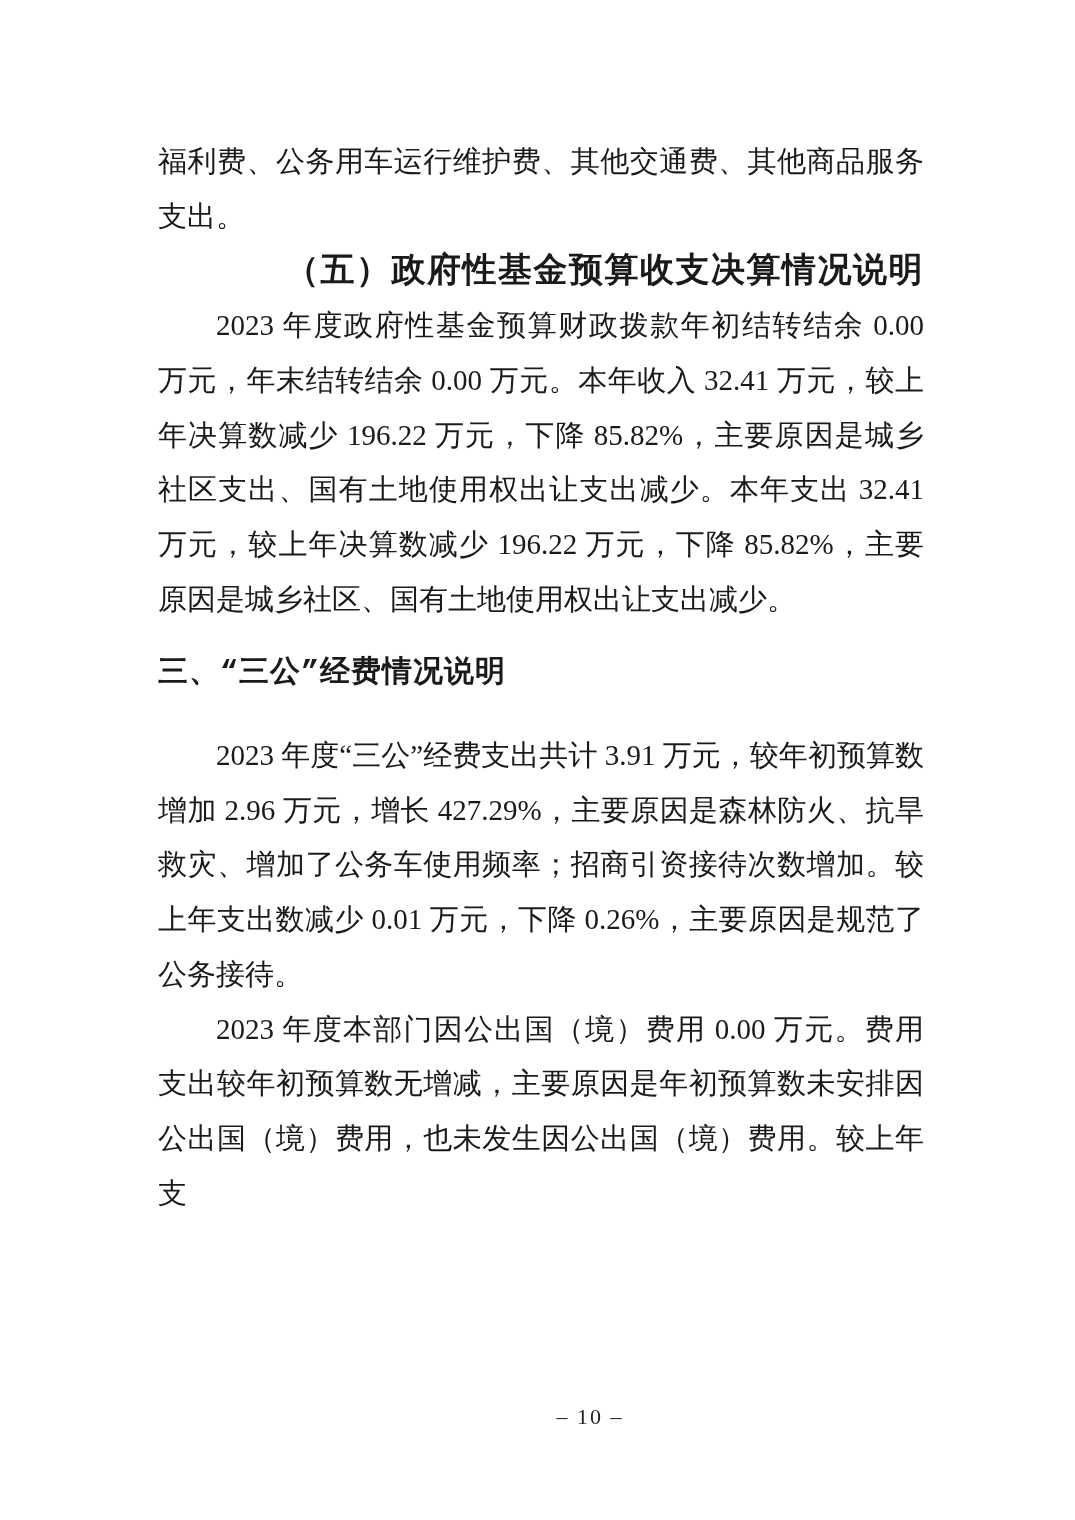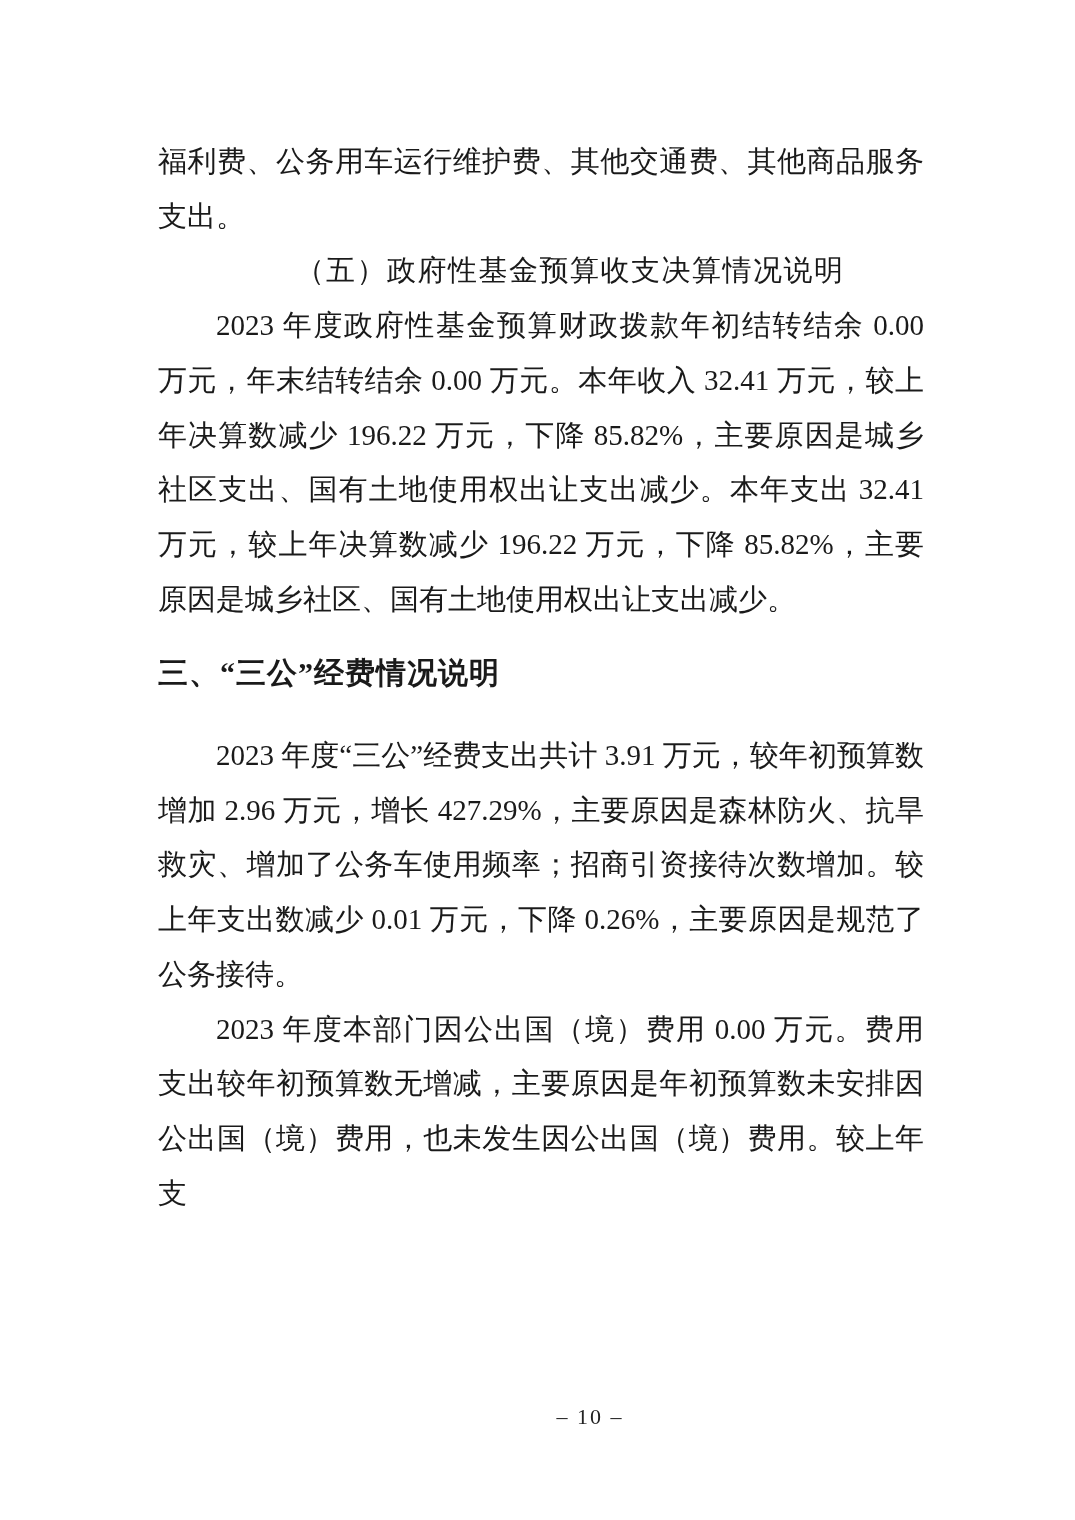--- a/index.html
+++ b/index.html
@@ -28,34 +28,34 @@
     font-size: 29px;
     line-height: 54.7px;
     text-align: justify;
     font-weight: 400;
   }
   .indent {
     text-indent: 2em;
   }
   .sub-heading {
     margin: 0;
-    font-size: 29px;
+    font-size: 34px;
     line-height: 54.7px;
-    font-weight: 400;
+    font-weight: 700;
     text-indent: 2em;
     letter-spacing: 1.5px;
-    text-align: center;
+    text-align: right;
   }
   .section-heading {
     margin: 20px 0 27px 0;
     font-size: 30px;
     line-height: 54.7px;
     font-weight: 700;
     letter-spacing: 1px;
-    font-family: Liberation Serif, serif;
+    font-family: Liberation Mono, monospace;
     text-align: left;
   }
   .page-number {
     position: absolute;
     top: 1404px;
     left: 0;
     width: 100%;
     text-align: center;
     font-size: 22px;
     letter-spacing: 2px;

